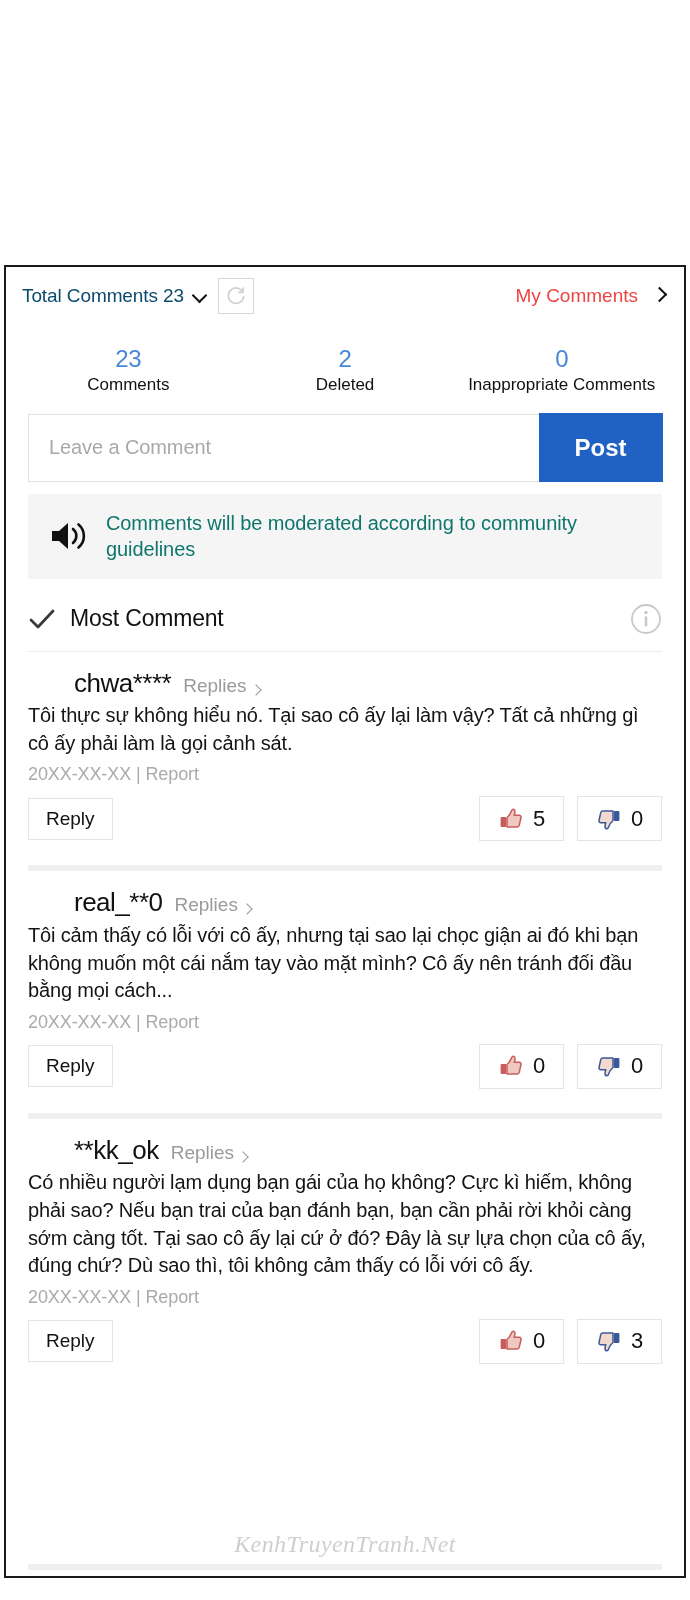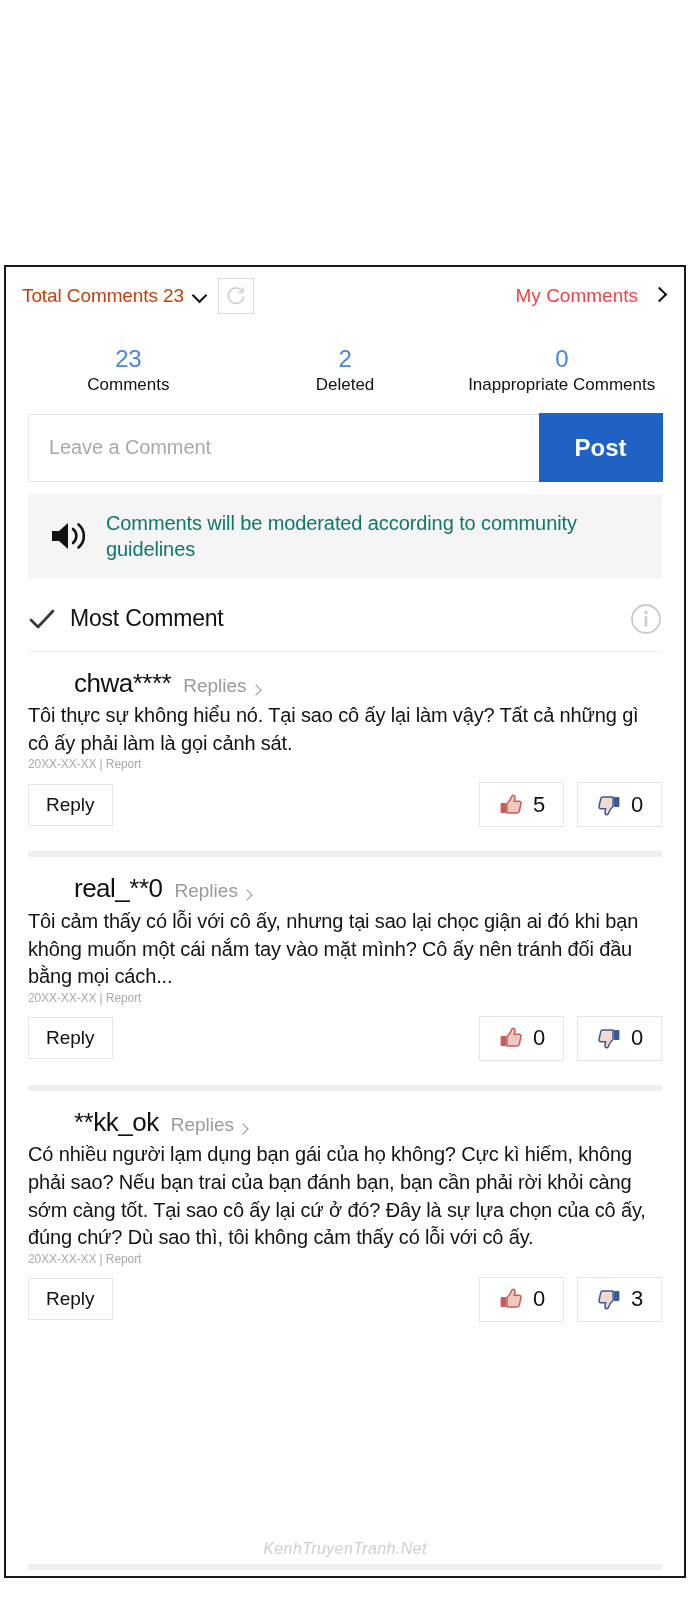--- a/index.html
+++ b/index.html
@@ -51,21 +51,21 @@
     height: 50px;
     box-sizing: border-box;
   }
   .total-wrap {
     display: flex;
     align-items: center;
     gap: 10px;
   }
   .total-label {
     font-size: 19px;
-    color: #c2410c;
+    color: #0c4a6e;
     letter-spacing: -0.1px;
     white-space: nowrap;
   }
   .chev-down {
     display: inline-block;
     width: 16px;
     height: 16px;
     position: relative;
     margin-left: -2px;
   }
@@ -265,22 +265,23 @@
     transform: rotate(45deg);
   }
   .c-body {
     font-size: 20px;
     line-height: 1.38;
     color: #141414;
     margin-top: 5px;
     letter-spacing: -0.15px;
   }
   .c-meta {
-    font-size: 12px;
+    font-size: 18px;
     color: #aaaaaa;
+    margin-top: 7px;
     letter-spacing: -0.1px;
   }
   .c-actions {
     display: flex;
     align-items: center;
     justify-content: space-between;
     margin-top: 11px;
     padding-bottom: 2px;
   }
   .reply-btn {
@@ -311,23 +312,23 @@
     color: #111;
   }
 
   
   .watermark {
     position: absolute;
     left: 0;
     right: 0;
     bottom: 18px;
     text-align: center;
-    font-family: Liberation Sans, sans-serif;
+    font-family: Liberation Serif, serif;
     font-style: italic;
-    font-size: 16px;
+    font-size: 24px;
     color: #cfcfcf;
     letter-spacing: 0.4px;
     pointer-events: none;
     text-shadow: 0 1px 0 #ffffff;
   }
   .bottom-rule {
     position: absolute;
     left: 22px;
     right: 22px;
     bottom: 6px;

